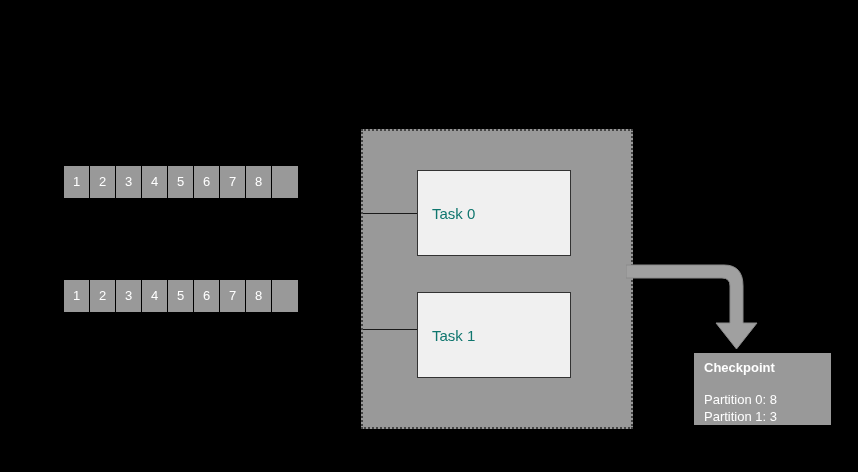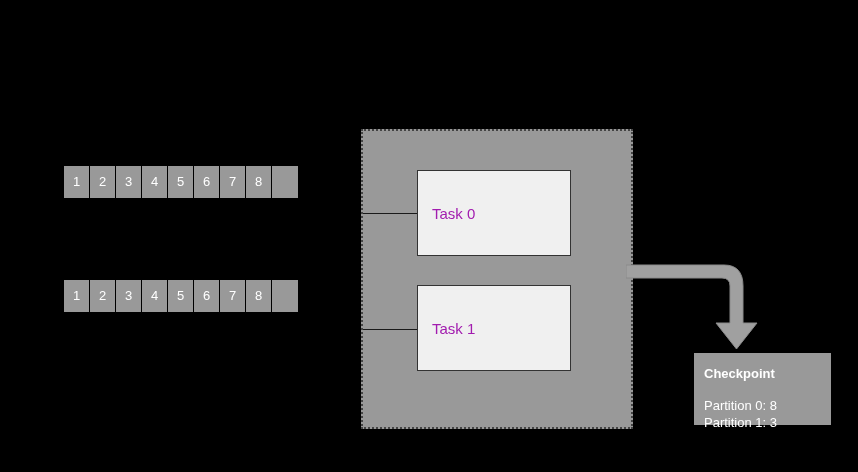--- a/index.html
+++ b/index.html
@@ -52,28 +52,28 @@
   }
 
   
   .task-box {
     position: absolute;
     box-sizing: border-box;
     width: 154px;
     height: 86px;
     background: #f0f0f0;
     border: 1px solid #333333;
-    color: #a21caf;
+    color: #0f766e;
     font-size: 15px;
     display: flex;
     align-items: center;
     padding-left: 14px;
   }
   #task-0 { left: 417px; top: 170px; }
-  #task-1 { left: 417px; top: 285px; }
+  #task-1 { left: 417px; top: 292px; }
 
   
   .connector {
     position: absolute;
     height: 1px;
     background: #1a1a1a;
     left: 363px;
     width: 55px;
   }
   #connector-0 { top: 213px; }
@@ -90,21 +90,21 @@
 
   
   #checkpoint {
     position: absolute;
     left: 694px;
     top: 353px;
     width: 137px;
     height: 72px;
     box-sizing: border-box;
     background: #999999;
-    padding: 12px 0 0 10px;
+    padding: 6px 0 0 10px;
   }
   #checkpoint .cp-title {
     color: #ffffff;
     font-size: 13px;
     font-weight: bold;
     line-height: 18px;
   }
   #checkpoint .cp-lines {
     margin-top: 14px;
   }

